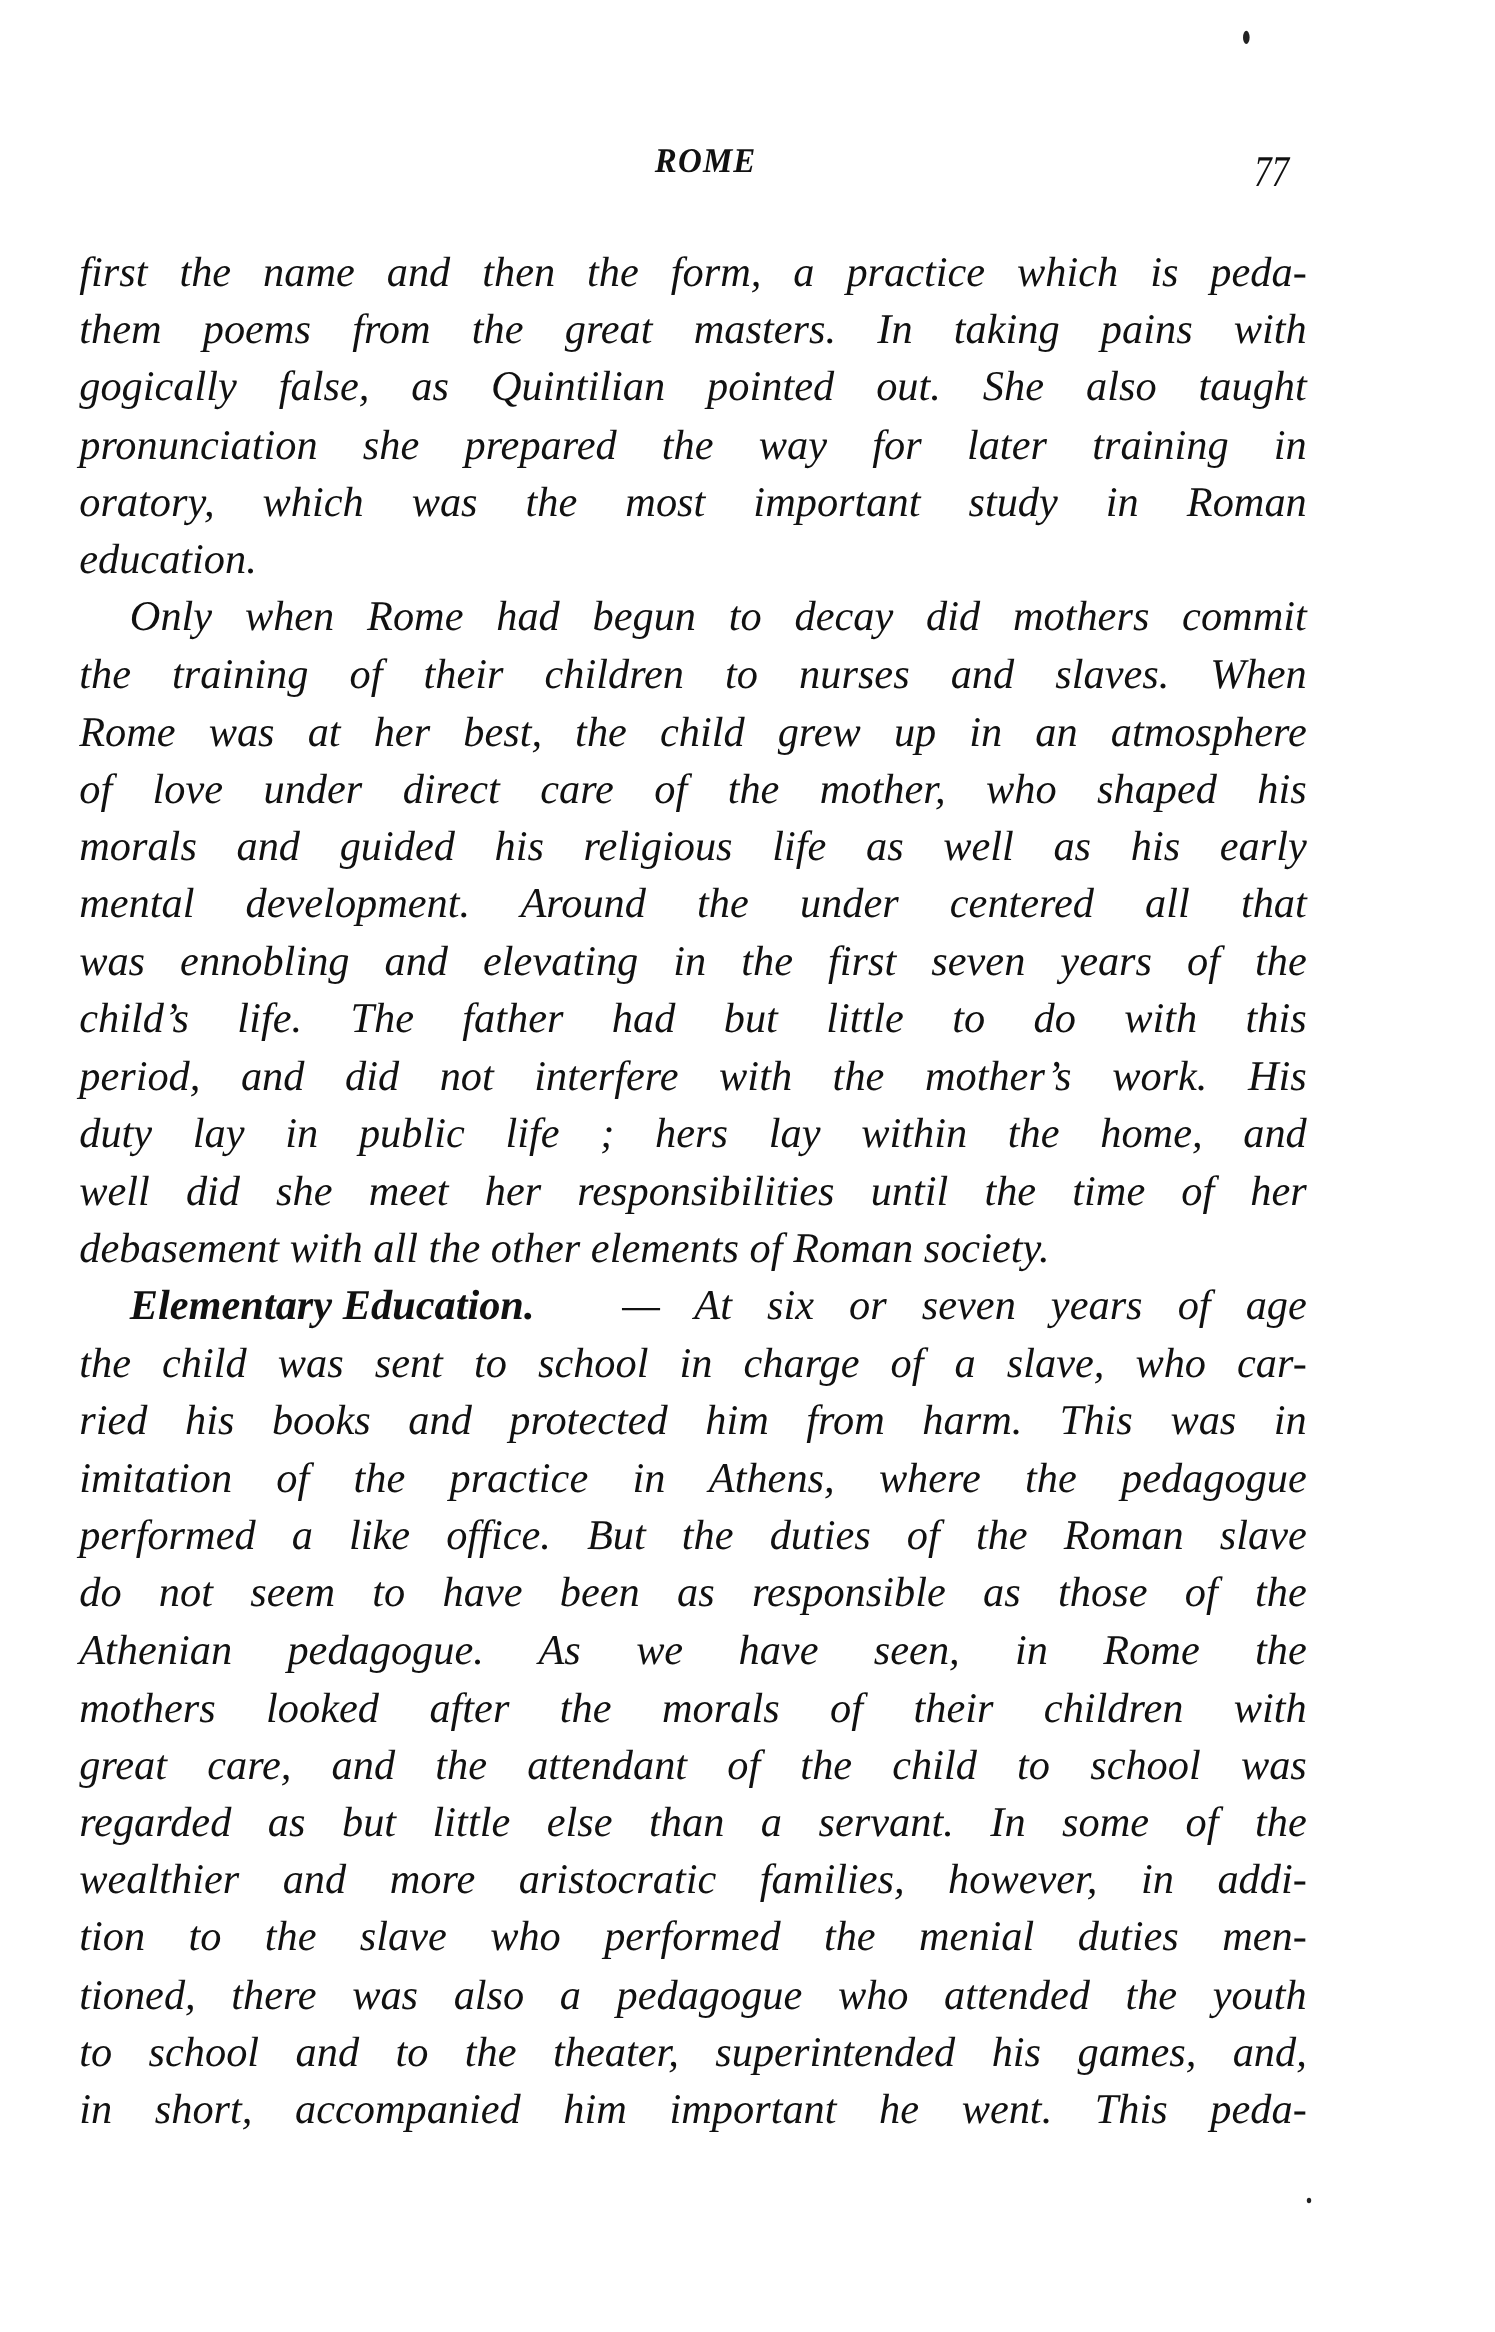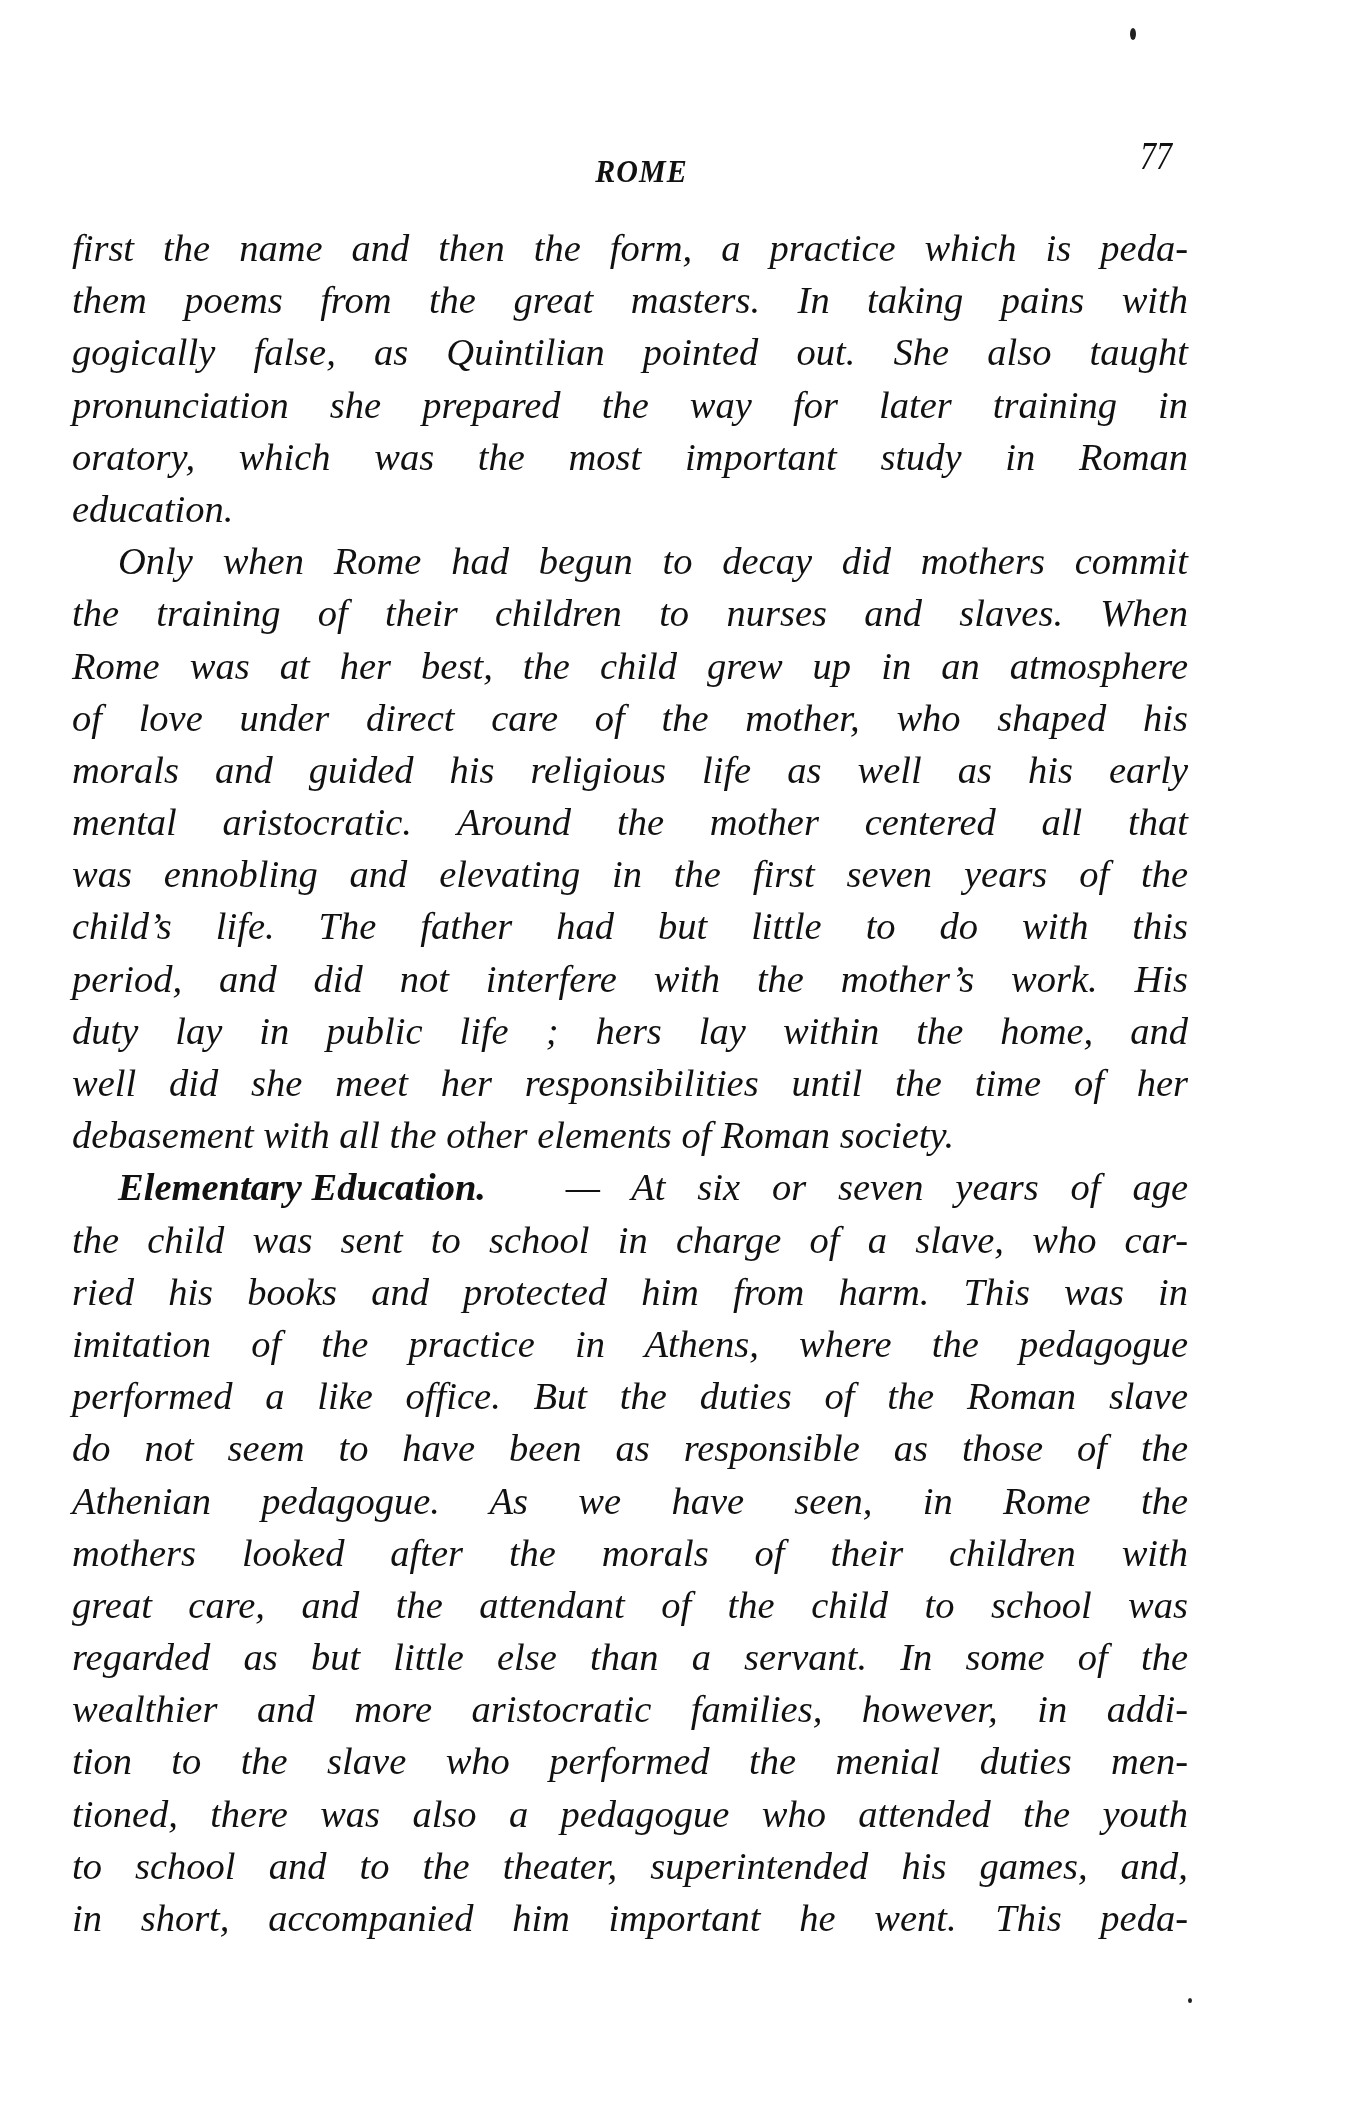--- a/index.html
+++ b/index.html
@@ -1,20 +1,20 @@
 <!DOCTYPE html>
 <html><head>
 <meta charset="utf-8">
 <style>
   html, body { margin: 0; padding: 0; background: #ffffff; }
   body { width: 1359px; height: 2120px; position: relative; overflow: hidden;
          font-family: "Liberation Serif", "DejaVu Serif", serif; color: #111; }
   .speck { position: absolute; background: #222; border-radius: 50%; }
   .header-title { position: absolute; left: 0; width: 1359px; top: 130px; text-align: center;
-                  font-style: italic; font-weight: bold; font-size: 30px; letter-spacing: 1px; margin-top: 24px; }
+                  font-style: italic; font-weight: bold; font-size: 30px; letter-spacing: 1px; }
   .header-title span { display: inline-block; transform: translateX(-38px) scaleY(1.05); }
   .page-number { position: absolute; left: 1140px; top: 132px; font-style: italic; font-size: 40px;
                  transform: scaleX(0.8); transform-origin: left top; }
   .body-text { position: absolute; left: 72px; top: 225px; width: 1116px; font-style: italic; }
   .line { height: 52.2px; line-height: 46px; font-size: 38.5px; white-space: nowrap;
           text-align: justify; text-align-last: justify; overflow: visible; }
   .line.last { text-align-last: left; }
   .line.indent { padding-left: 46px; }
   .bold { font-weight: bold; }
 </style>
@@ -37,21 +37,21 @@
     <div class="line">oratory, which was the most important study in Roman</div>
     <div class="line last">education.</div>
   </div>
 
   <div>
     <div class="line indent">Only when Rome had begun to decay did mothers commit</div>
     <div class="line">the training of their children to nurses and slaves.  When</div>
     <div class="line">Rome was at her best, the child grew up in an atmosphere</div>
     <div class="line">of love under direct care of the mother, who shaped his</div>
     <div class="line">morals and guided his religious life as well as his early</div>
-    <div class="line">mental aristocratic.  Around the mother centered all that</div>
+    <div class="line">mental development.  Around the under centered all that</div>
     <div class="line">was ennobling and elevating in the first seven years of the</div>
     <div class="line">child’s life.  The father had but little to do with this</div>
     <div class="line">period, and did not interfere with the mother’s work.  His</div>
     <div class="line">duty lay in public life ; hers lay within the home, and</div>
     <div class="line">well did she meet her responsibilities until the time of her</div>
     <div class="line last">debasement with all the other elements of Roman society.</div>
   </div>
 
   <div>
     <div class="line indent" style="display:flex;gap:48px;">

